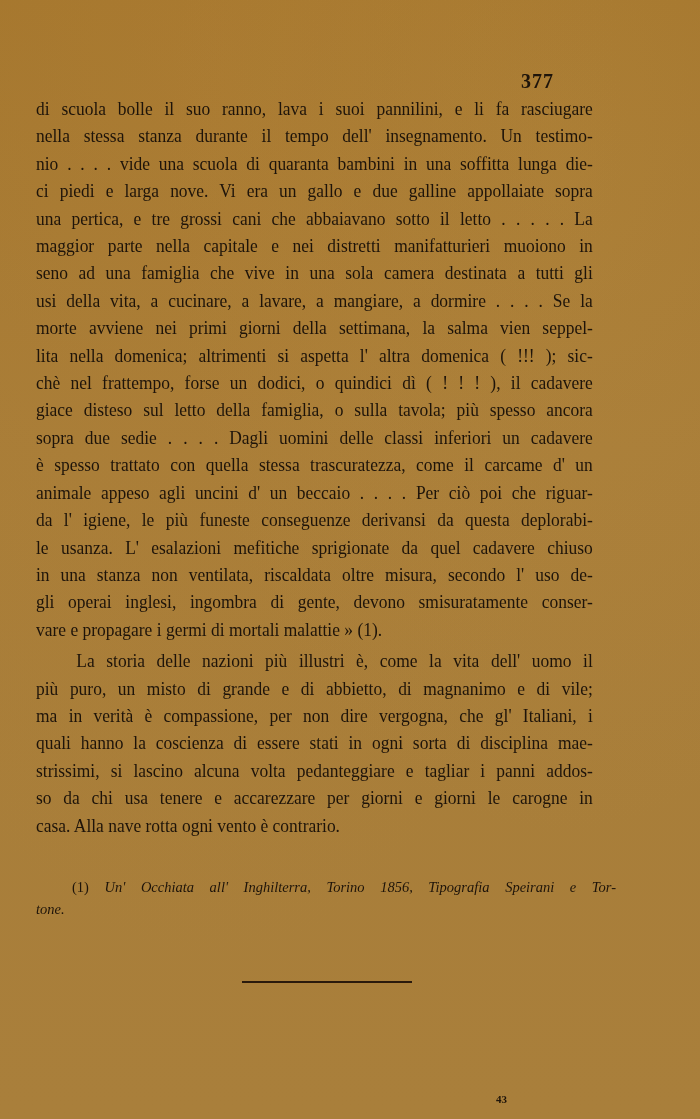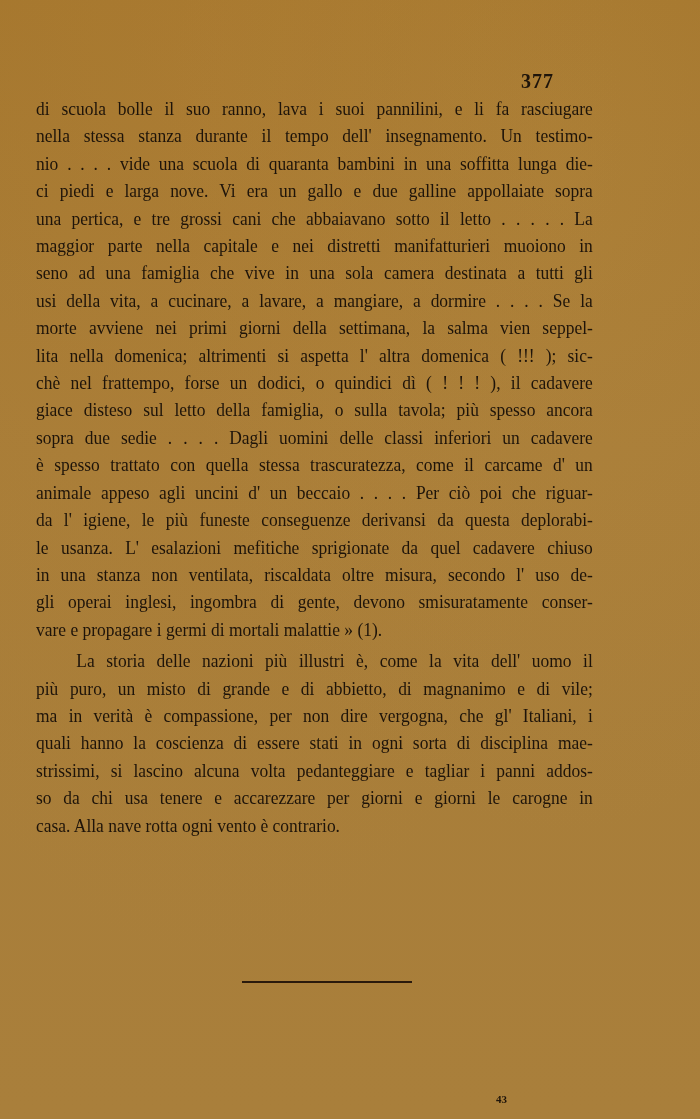--- a/index.html
+++ b/index.html
@@ -84,18 +84,20 @@
       <span class="line">più puro, un misto di grande e di abbietto, di magnanimo e di vile;</span>
       <span class="line">ma in verità è compassione, per non dire vergogna, che gl' Italiani, i</span>
       <span class="line">quali hanno la coscienza di essere stati in ogni sorta di disciplina mae-</span>
       <span class="line">strissimi, si lascino alcuna volta pedanteggiare e tagliar i panni addos-</span>
       <span class="line">so da chi usa tenere e accarezzare per giorni e giorni le carogne in</span>
       <span class="line last">casa. Alla nave rotta ogni vento è contrario.</span>
     </div>
   </div>
 
   <div class="footnote">
+    <span class="line first"><span class="fn-mark">(1)</span> <span>Un' Occhiata all' Inghilterra, Torino 1856, Tipografia Speirani e Tor-</span></span>
+    <span class="line last">tone.</span>
   </div>
 
   <div class="rule"></div>
 
   <div class="signature">43</div>
 </div>
 
 </body></html>

